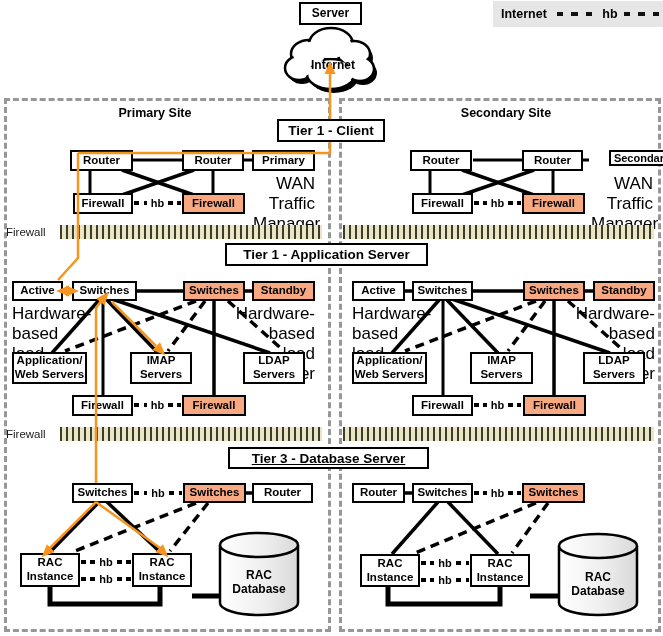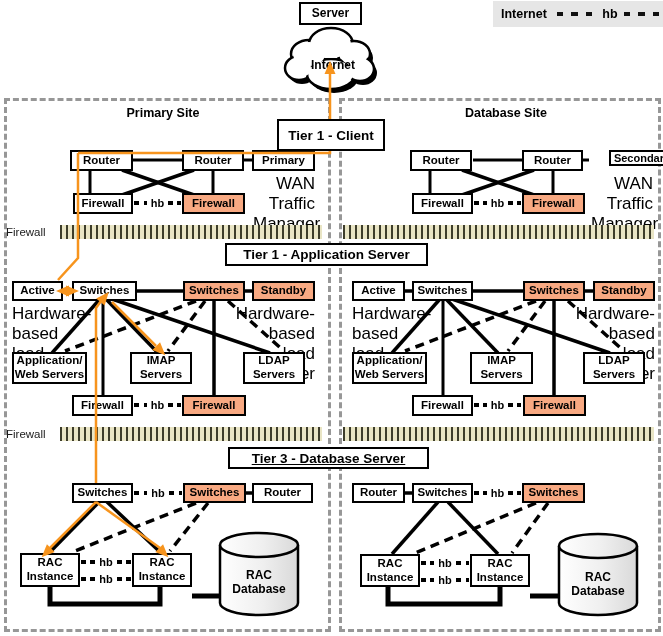--- a/index.html
+++ b/index.html
@@ -56,22 +56,22 @@
   .cyl .t{position:absolute;left:0;top:38px;width:100%;text-align:center;font-weight:bold;
           font-size:12px;line-height:1.2;white-space:pre-line;z-index:2;}
 </style>
 </head>
 <body>
 
 <div id="stage">
 
   <div class="siteframe" style="left:4px;top:98px;width:327px;height:534px;"></div>
   <div class="siteframe" style="left:339px;top:98px;width:322px;height:534px;"></div>
-  <div class="sitetitle" style="left:43px;top:106px;width:240px;">Primary Site</div>
-  <div class="sitetitle" style="left:386px;top:106px;width:240px;">Database Site</div>
+  <div class="sitetitle" style="left:35px;top:106px;width:240px;">Primary Site</div>
+  <div class="sitetitle" style="left:386px;top:106px;width:240px;">Secondary Site</div>
 
   <svg id="blacklines" class="layer" width="663" height="636">
     <g stroke="#000" stroke-width="3" fill="none">
       <line x1="133" y1="160" x2="182" y2="160"></line>
         <line x1="243" y1="160" x2="252" y2="160"></line>
       <line x1="90" y1="170" x2="90" y2="195"></line>
         <line x1="213" y1="170" x2="213" y2="195"></line>
       <line x1="122" y1="170" x2="194" y2="195" stroke-width="3.5"></line>
         <line x1="194" y1="170" x2="122" y2="195" stroke-width="3.5"></line>
       <line x1="473" y1="160" x2="522" y2="160"></line>
@@ -158,21 +158,21 @@
           <ellipse cx="50" cy="22" rx="20" ry="14"></ellipse>
         <ellipse cx="73" cy="32" rx="14" ry="11"></ellipse>
           <ellipse cx="18" cy="46" rx="12" ry="10"></ellipse>
         <ellipse cx="50" cy="52" rx="22" ry="13"></ellipse>
           <ellipse cx="79" cy="47" rx="12" ry="10"></ellipse>
       </g>
     </svg>
     <div class="t">Internet</div>
   </div>
 
-  <div class="banner" style="left:277px;top:119px;width:108px;height:32px;">Tier 1 - Client</div>
+  <div class="banner" style="left:277px;top:119px;width:108px;height:23px;">Tier 1 - Client</div>
   <div class="banner" style="left:225px;top:243px;width:203px;height:23px;">Tier 1 - Application Server</div>
   <div class="banner" style="left:228px;top:447px;width:201px;height:22px;text-decoration:underline;">Tier 3 - Database Server</div>
 
   <div class="nbox" style="left:70px;top:150px;width:63px;height:21px;">Router</div>
   <div class="nbox" style="left:182px;top:150px;width:62px;height:21px;">Router</div>
   <div class="nbox" style="left:252px;top:150px;width:63px;height:21px;">Primary</div>
   <div class="small tr" style="left:253px;top:174px;width:62px;">WAN
 Traffic
 Manager</div>
   <div class="nbox" style="left:73px;top:193px;width:60px;height:21px;">Firewall</div>

